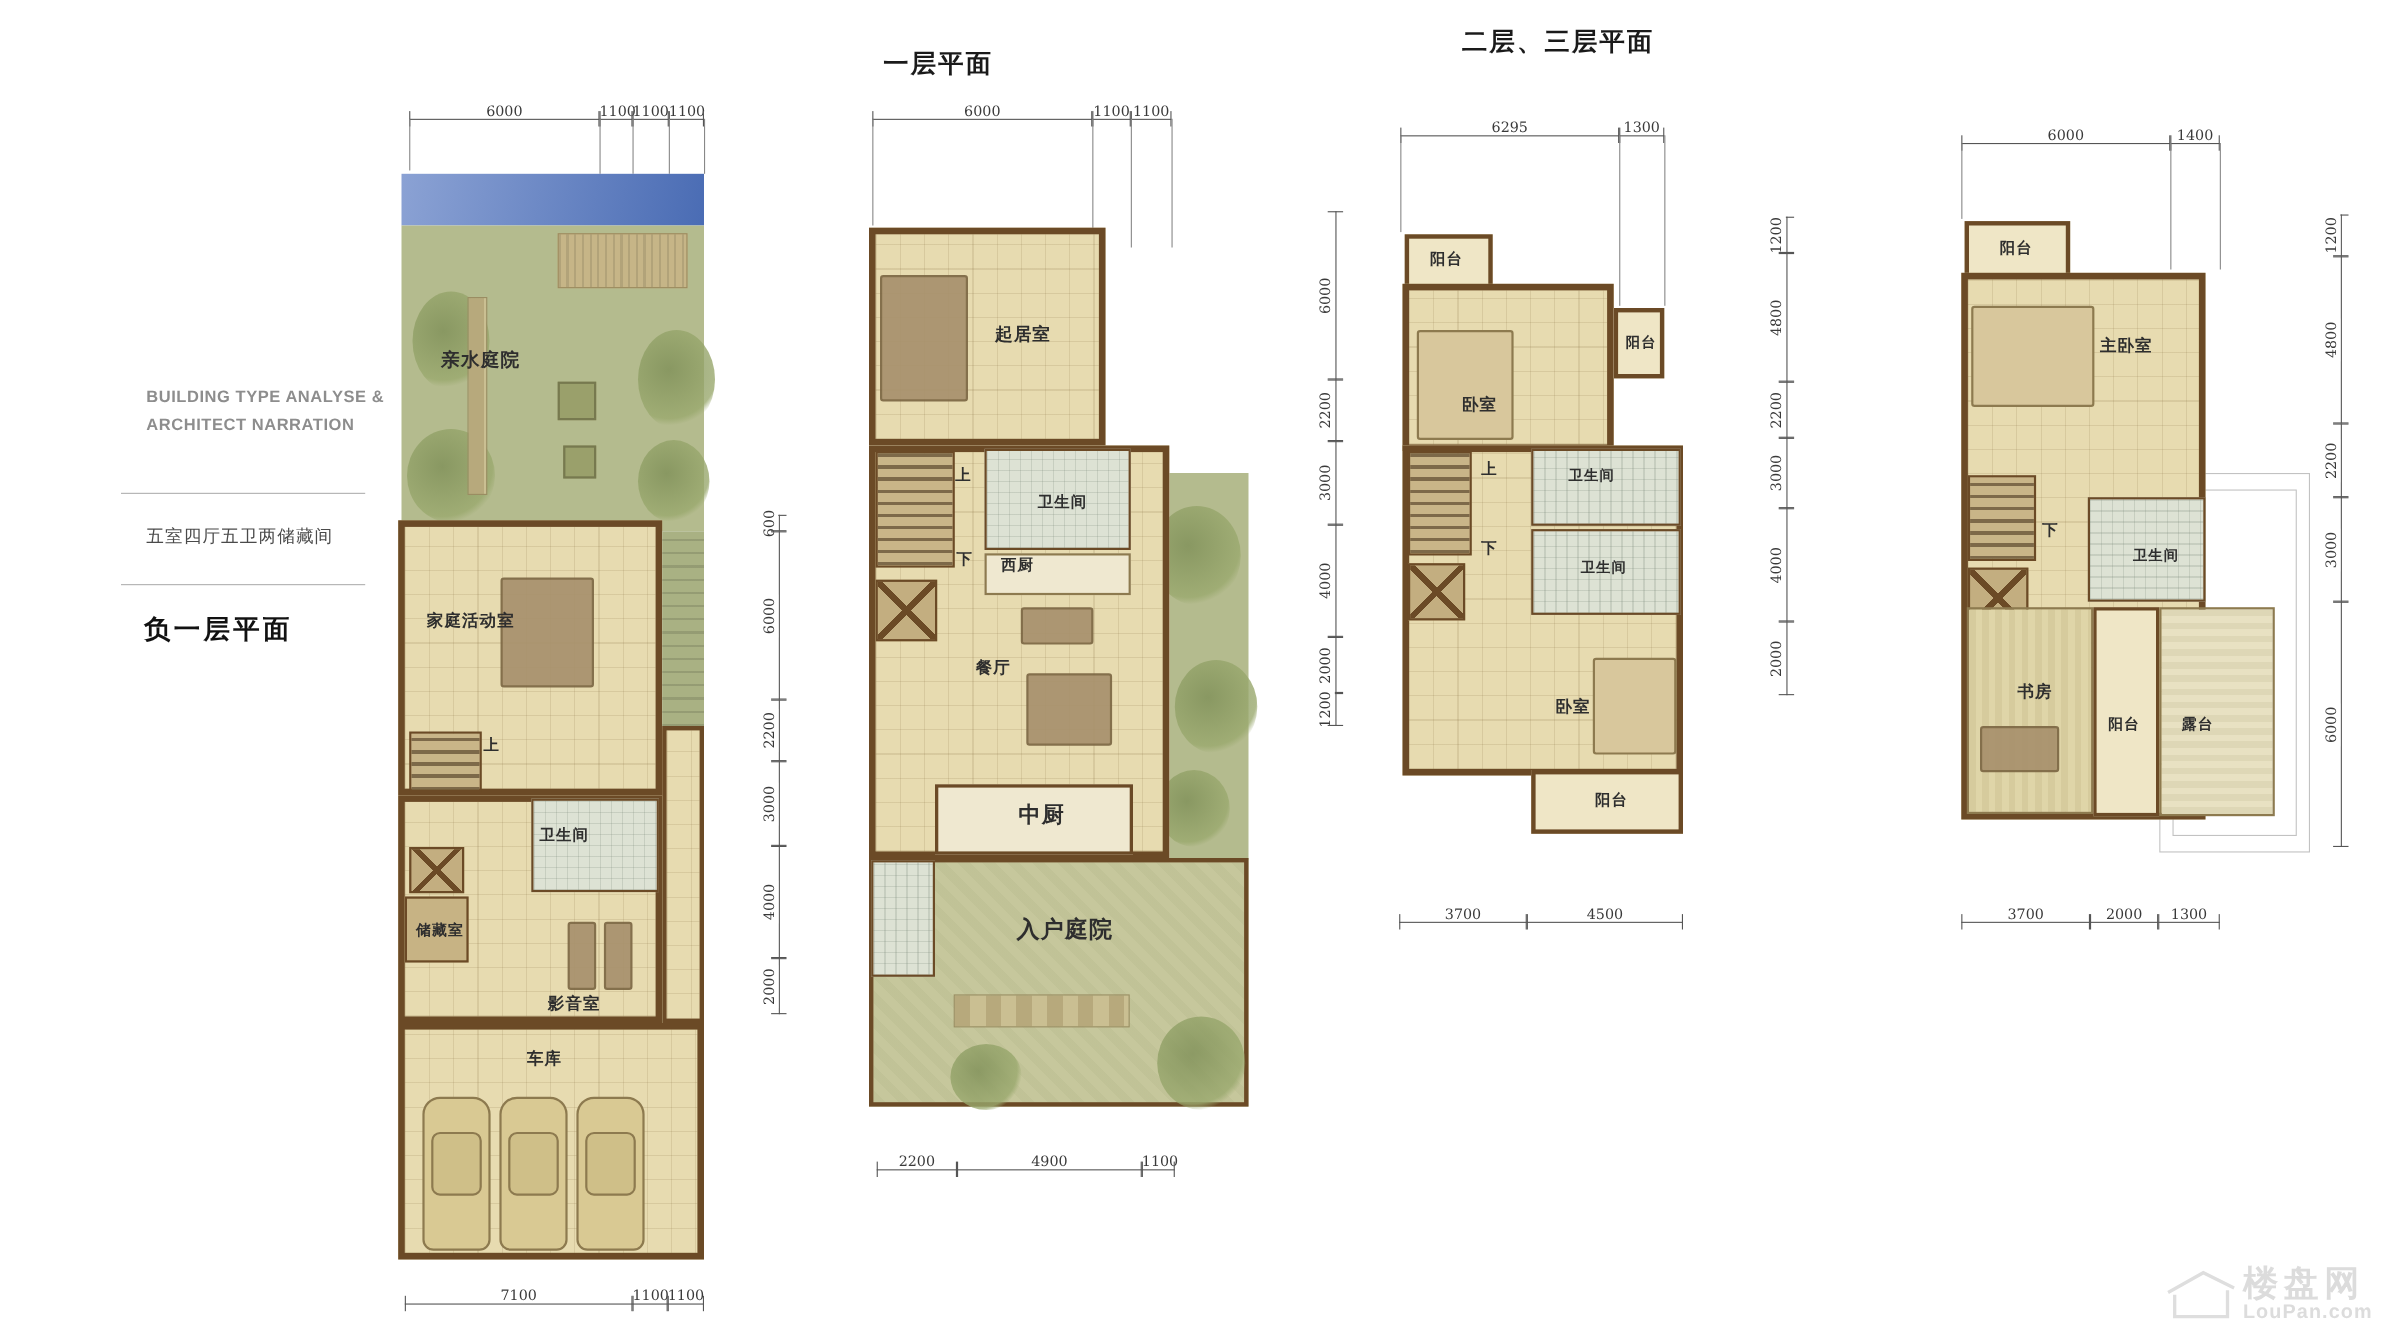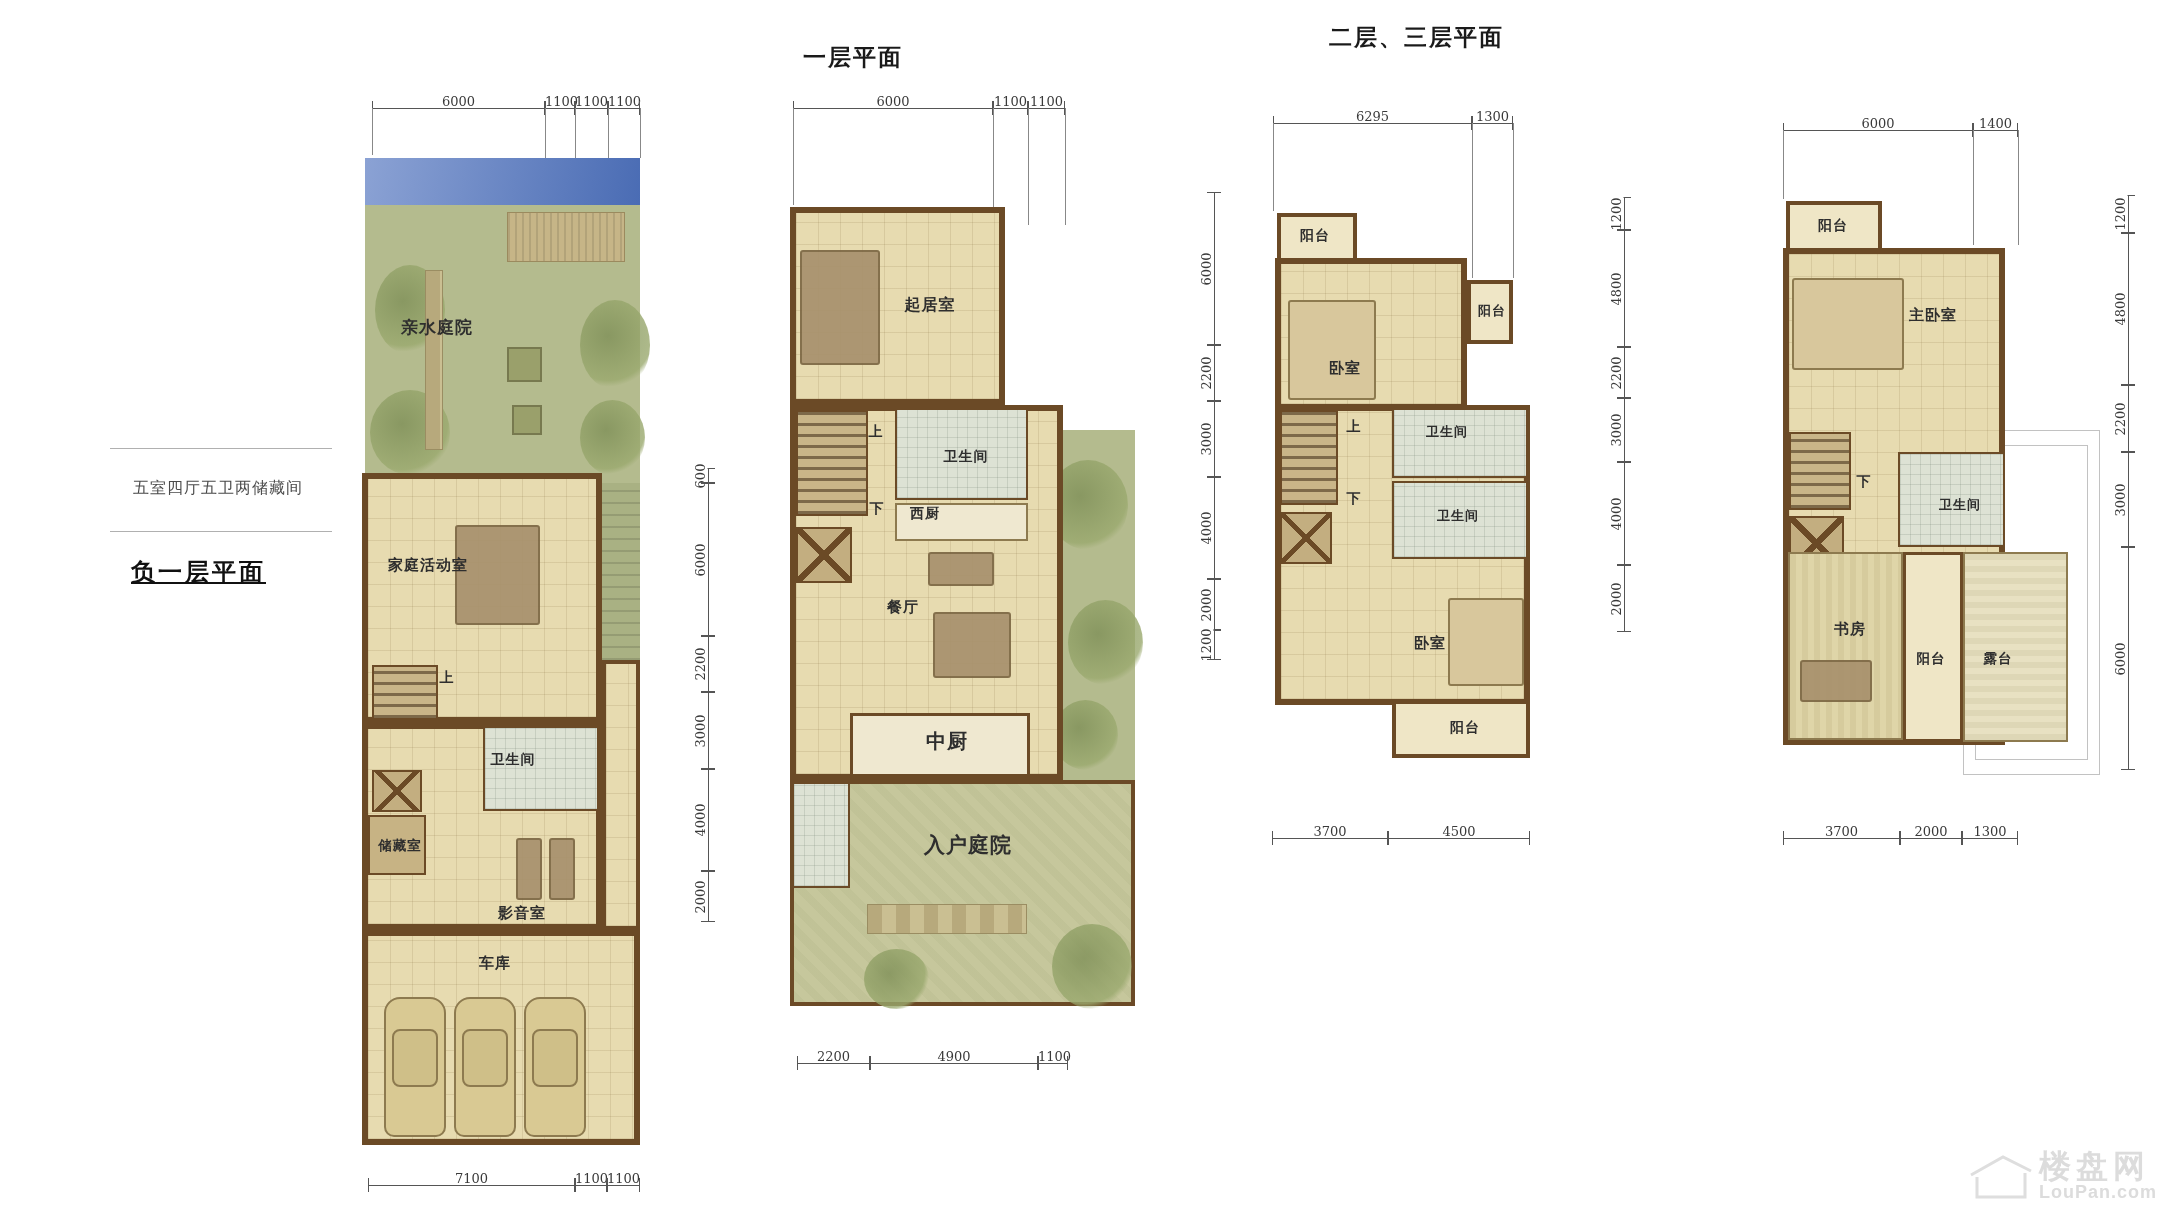--- a/index.html
+++ b/index.html
@@ -46,30 +46,34 @@
   
   .rl{position:absolute;transform:translate(-50%,-50%);font-weight:600;color:#2e2e2e;white-space:nowrap;letter-spacing:1px;font-size:15px;}
   .hdr{position:absolute;font-size:23px;font-weight:600;color:#1a1a1a;letter-spacing:2px;white-space:nowrap;}
   .goldbox{background:#c9b468;}
   .code{font-size:47px;font-weight:800;color:#252c6f;line-height:1;letter-spacing:1px;}
   .utype{font-size:20px;font-weight:700;color:#252c6f;letter-spacing:2px;}
   .areat{font-size:15px;font-weight:700;color:#20201a;}
   .ensub{font-size:15px;font-weight:700;color:#8d8d8d;line-height:26px;letter-spacing:.5px;}
   .divl{position:absolute;height:1px;background:#b0b0b0;}
   .summ{font-size:16px;color:#4a4a4a;letter-spacing:1px;white-space:nowrap;}
-  .flbl{font-size:24px;font-weight:600;color:#111;letter-spacing:3px;white-space:nowrap;text-decoration:underline;}
+  .flbl{font-size:24px;font-weight:600;color:#111;letter-spacing:3px;white-space:nowrap;}
   .wm{position:absolute;right:14px;bottom:8px;display:flex;align-items:center;gap:6px;color:#dcdcdc;}
   .wmcn{font-size:32px;font-weight:800;letter-spacing:5px;line-height:1;}
   .wmen{font-size:18px;font-weight:700;letter-spacing:1px;line-height:1.2;}
 </style>
 </head>
 <body>
 
 <div id="canvas">
 
+  <div class="a ensub" style="left:133px;top:348px;">
+    <div>BUILDING TYPE ANALYSE &amp;</div>
+    <div>ARCHITECT NARRATION</div>
+  </div>
   <div class="divl" style="left:110px;top:448px;width:222px;"></div>
   <div class="a summ" style="left:133px;top:478px;">五室四厅五卫两储藏间</div>
   <div class="divl" style="left:110px;top:531px;width:222px;"></div>
   <div class="a flbl" style="left:131px;top:556px;">负一层平面</div>
 
   <div class="hdr" style="left:803px;top:42px;">一层平面</div>
   <div class="hdr" style="left:1329px;top:22px;">二层、三层平面</div>
 
   <div class="ds" style="left:372px;top:92px;width:173px;"><span>6000</span></div>
   <div class="ds" style="left:545px;top:92px;width:30px;"><span>1100</span></div>

